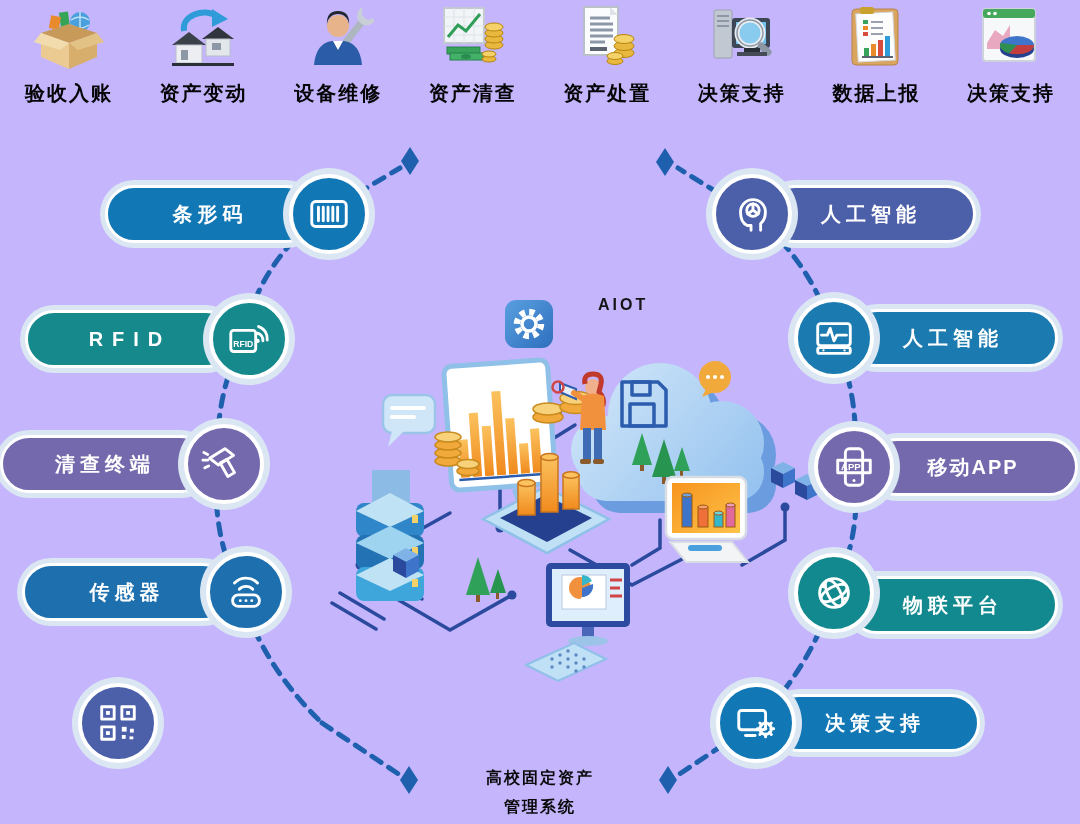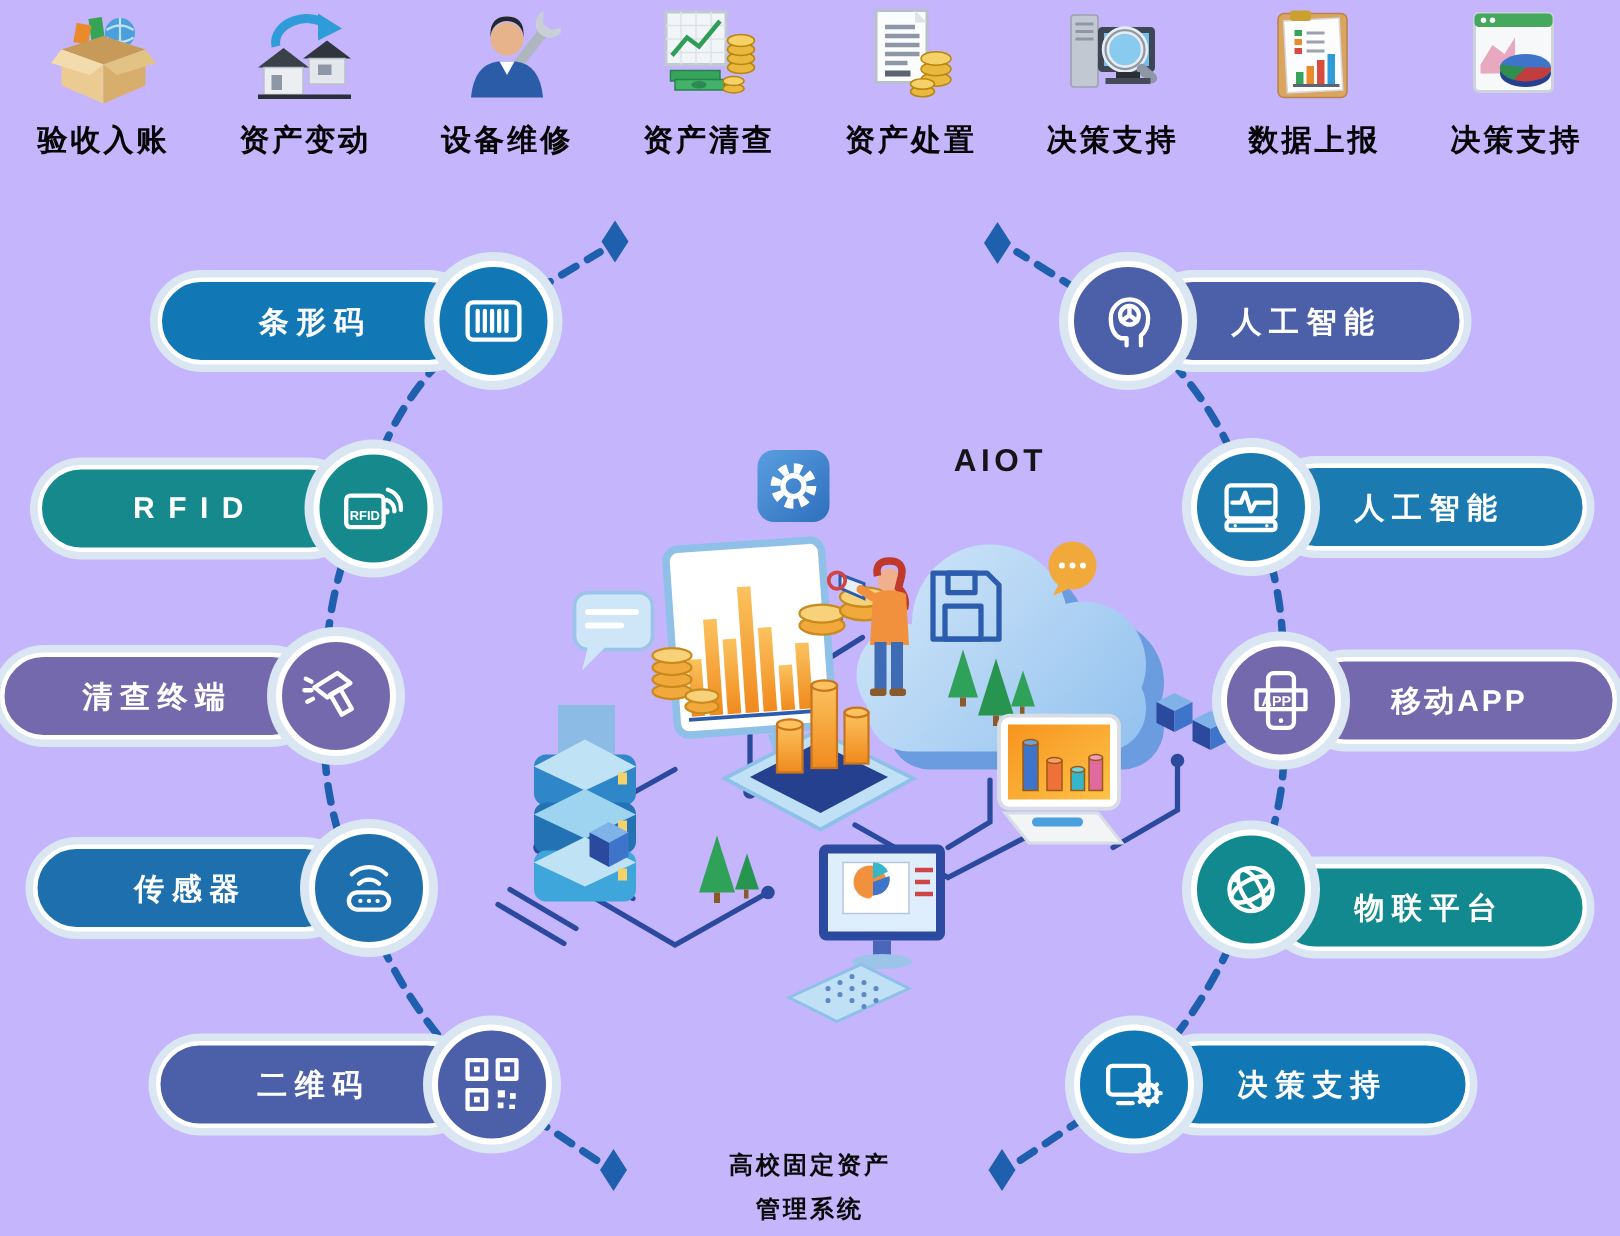--- a/index.html
+++ b/index.html
@@ -22,22 +22,22 @@
           box-shadow:0 0 0 6px #dbe6f3;display:flex;align-items:center;justify-content:center;
           position:relative;z-index:2;flex:0 0 auto;}
   .node.left .circle{margin-left:-26px;}
   .node.right .pill{margin-left:-26px;}
   
   .cicon path,.cicon rect,.cicon circle,.cicon ellipse,.cicon polyline,.cicon polygon,.cicon line{
       stroke:#ffffff;fill:none;stroke-width:3;stroke-linecap:round;stroke-linejoin:round;}
   
   .connector-layer{position:absolute;left:0;top:0;z-index:1;}
   .illustration{position:absolute;left:330px;top:265px;width:510px;height:450px;z-index:2;}
-  .aiot-label{position:absolute;left:598px;top:296px;width:100px;text-align:right;z-index:3;
-              font-size:21px;font-weight:800;color:#151515;letter-spacing:3px;}
+  .aiot-label{position:absolute;left:598px;top:296px;width:100px;text-align:left;z-index:3;
+              font-size:16px;font-weight:800;color:#151515;letter-spacing:3px;}
   
   .footer-title{position:absolute;left:0;right:0;top:763px;text-align:center;z-index:3;
                 color:#0a0a0a;font-weight:800;font-size:16px;line-height:29px;letter-spacing:2px;}
 </style>
 </head>
 <body>
 
 <div class="stage">
 
   <svg class="connector-layer" width="1080" height="824" viewBox="0 0 1080 824">
@@ -262,23 +262,20 @@
         <circle cx="18" cy="33" r="1.5" style="fill:#fff;stroke:none"></circle>
         <circle cx="24" cy="33" r="1.5" style="fill:#fff;stroke:none"></circle>
         <circle cx="30" cy="33" r="1.5" style="fill:#fff;stroke:none"></circle>
         <path d="M17 21a10 10 0 0 1 14 0" stroke-width="2.8"></path>
         <path d="M12 14.5a17 17 0 0 1 24 0" stroke-width="2.8"></path>
       </svg>
     </div>
   </div>
 
   <div class="node left" style="left:104px;top:677px">
-    <div class="pill" style="background-color: rgb(76, 95, 169);">
-      <span class="p-label">二维码</span>
-    </div>
     <div class="circle" style="background-color: rgb(76, 95, 169);">
       <svg class="cicon" width="46" height="46" viewBox="0 0 48 48">
         <g stroke-width="2.6">
           <rect x="7" y="7" width="13" height="13"></rect>
           <rect x="28" y="7" width="13" height="13"></rect>
           <rect x="7" y="28" width="13" height="13"></rect>
         </g>
         <rect x="11.5" y="11.5" width="4" height="4" style="fill:#fff;stroke:none"></rect>
         <rect x="32.5" y="11.5" width="4" height="4" style="fill:#fff;stroke:none"></rect>
         <rect x="11.5" y="32.5" width="4" height="4" style="fill:#fff;stroke:none"></rect>

